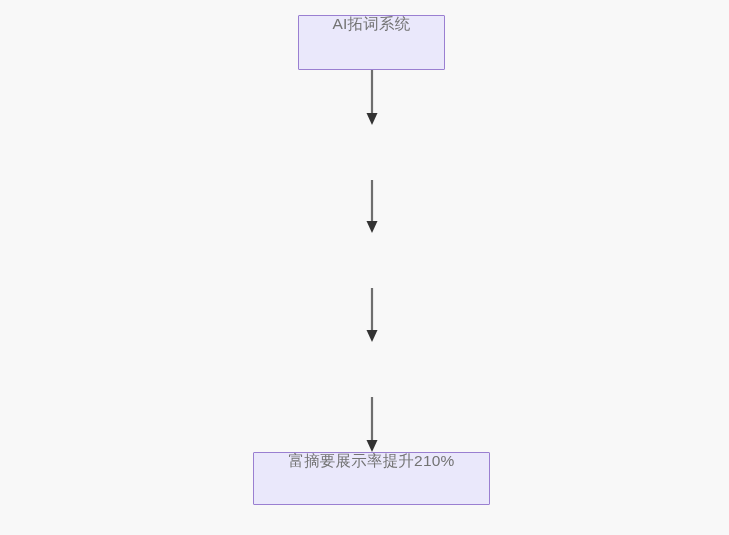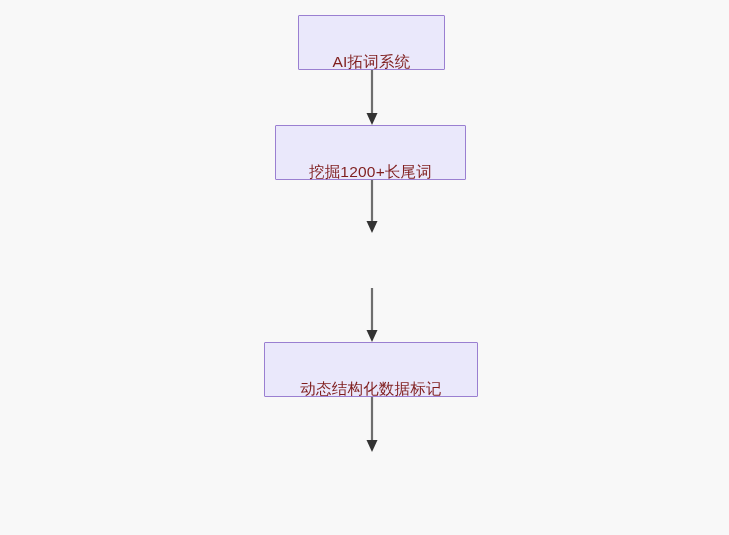--- a/index.html
+++ b/index.html
@@ -20,23 +20,23 @@
     height: 535px;
   }
 
   .node {
     position: absolute;
     box-sizing: border-box;
     background: #eae8fb;
     border: 1.6px solid #9a7fd1;
     border-radius: 1px;
     display: flex;
-    align-items: flex-end;
+    align-items: flex-start;
     justify-content: center;
-    color: #7f1d1d;
+    color: #737373;
     font-size: 15.5px;
     line-height: 1;
     letter-spacing: 0.2px;
     white-space: nowrap;
   }
 
   .node-label {
     display: block;
     padding: 0 2px;
   }
@@ -92,23 +92,20 @@
     <g>
       <path class="edge-line" d="M372,397 L372,443"></path>
       <path class="edge-head" d="M372,452 L366.5,440 L377.5,440 Z"></path>
     </g>
   </svg>
 
   <div class="node node-1">
     <span class="node-label">AI拓词系统</span>
   </div>
 
-  <div class="node node-2">
-    <span class="node-label">挖掘1200+长尾词</span>
-  </div>
 
 
-  <div class="node node-4">
-    <span class="node-label">动态结构化数据标记</span>
+
+  <div class="node node-5">
+    <span class="node-label">富摘要展示率提升210%</span>
   </div>
-
 
 </div>
 
 </body></html>

